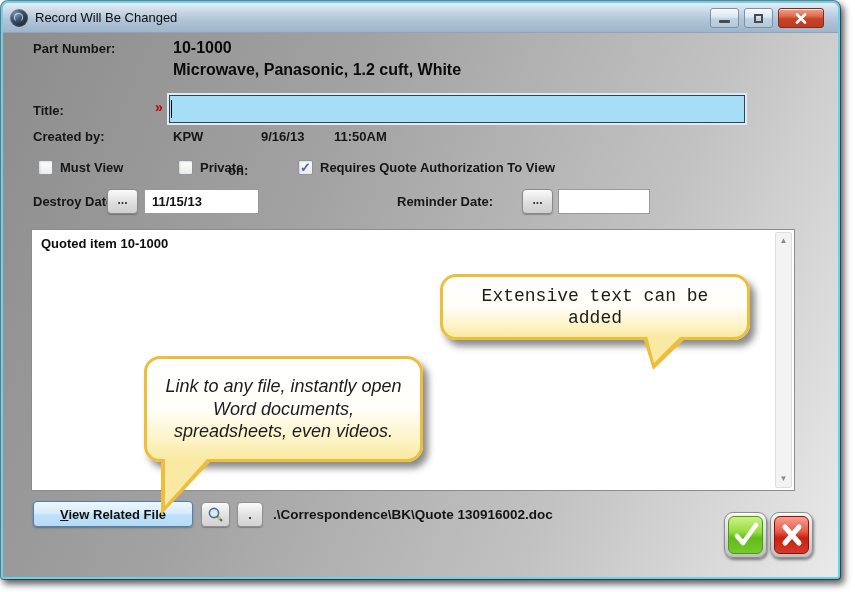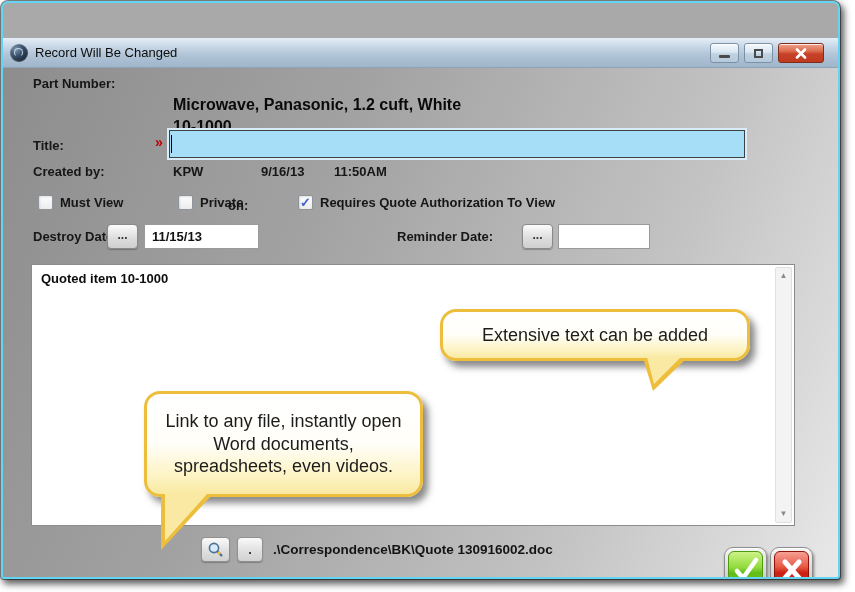--- a/index.html
+++ b/index.html
@@ -13,21 +13,21 @@
     border:2px solid #63d4f1; border-radius:7px 7px 3px 3px;
     box-shadow: 3px 4px 7px 1px rgba(0,0,0,0.65), 0 0 0 1px rgba(40,40,40,0.55);
     overflow:hidden; background:#a9a9a9;
   }
 
   
   .titlebar {
     position:relative; height:30px;
     background:linear-gradient(180deg,#e6eef7 0%,#c8d7e6 30%,#b3c6d8 55%,#a8bdd1 78%,#9fb5ca 100%);
     border-bottom:1px solid #8fa4b8;
-    display:flex; align-items:center; padding-left:7px;margin-top:35px;
+    display:flex; align-items:center; padding-left:7px;
   }
   .app-icon {
     width:18px; height:18px; border-radius:50%;
     background:radial-gradient(circle at 34% 30%, #7d99b5 0%, #3d5570 35%, #141e2c 80%);
     box-shadow:inset 0 0 2px rgba(255,255,255,.5); position:relative; flex:0 0 auto;
   }
   .app-icon::after{
     content:""; position:absolute; left:4px; top:4px; width:7px; height:7px;
     border-radius:50%; border:1.5px solid rgba(220,230,240,.85); border-bottom-color:transparent;
   }
@@ -114,22 +114,22 @@
 
   
   .callout {
     position:absolute; z-index:5;
     border:3px solid #edbe3c; border-radius:16px;
     background:linear-gradient(180deg,#ffffff 0%,#fffef8 50%,#fdf3c4 82%,#f9e9a2 100%);
     box-shadow:5px 6px 7px rgba(40,40,40,.55);
     display:flex; align-items:center; justify-content:center; text-align:center;
     font-size:18px; color:#1c1c1c; line-height:1.25; padding:6px 14px;
   }
-  .callout-1 { left:437px; top:241px; width:310px; height:52px; }
-  .callout-2 { left:141px; top:323px; width:279px; height:106px; }
+  .callout-1 { left:437px; top:241px; width:310px; height:66px;font-family:Liberation Mono, monospace; }
+  .callout-2 { left:141px; top:323px; width:279px; height:106px;font-style:italic; }
 
   .tail { position:absolute; width:0; height:0; }
   
   .tail1-border { left:200px; bottom:-33px; border-top:33px solid #edbe3c; border-left:10px solid transparent; border-right:34px solid transparent; }
   .tail1-fill  { left:204px; bottom:-26px; border-top:27px solid #f9e9a2; border-left:7px solid transparent; border-right:27px solid transparent; }
   
   .tail2-border { left:14px; bottom:-56px; border-top:56px solid #edbe3c; border-right:52px solid transparent; }
   .tail2-fill  { left:18px; bottom:-47px; border-top:48px solid #f9e9a2; border-right:43px solid transparent; }
 
   
@@ -195,21 +195,21 @@
           <svg width="12" height="11" viewBox="0 0 12 11">
             <path d="M2 1.5 L10 9.5 M10 1.5 L2 9.5" stroke="#ffffff" stroke-width="2.6" stroke-linecap="round"></path>
           </svg>
         </div>
       </div>
     </div>
 
     <div class="client">
 
       <div class="lbl" style="left:30px; top:8px;">Part Number:</div>
-      <div class="bigval" style="left:170px; top:6px;margin-top:44px;">10-1000</div>
+      <div class="bigval" style="left:170px; top:6px;">10-1000</div>
       <div class="bigval" style="left:170px; top:28px;">Microwave, Panasonic, 1.2 cuft, White</div>
 
       <div class="lbl" style="left:30px; top:70px;">Title:</div>
       <div class="required-marker">»</div>
       <div class="title-field">
         <div class="caret"></div>
       </div>
 
       <div class="lbl" style="left:30px; top:96px;">Created by:</div>
       <div class="created-val" style="left:170px;">KPW</div>
@@ -253,20 +253,23 @@
         <div class="tail tail1-border"></div>
         <div class="tail tail1-fill"></div>
       </div>
 
       <div class="callout callout-2">
         <span>Link to any file, instantly open Word documents, spreadsheets, even videos.</span>
         <div class="tail tail2-border"></div>
         <div class="tail tail2-fill"></div>
       </div>
 
+      <div class="view-related-btn">
+        <span><span class="accel">V</span><span>iew Related File</span></span>
+      </div>
       <div class="small-btn mag-btn">
         <svg width="17" height="17" viewBox="0 0 17 17">
           <circle cx="7" cy="7" r="4.6" fill="#d8eaf8" stroke="#4a7296" stroke-width="1.6"></circle>
           <line x1="10.6" y1="10.6" x2="14.4" y2="14.4" stroke="#4a7296" stroke-width="2.2" stroke-linecap="round"></line>
           <circle cx="12" cy="12" r="1.6" fill="#f5c243"></circle>
         </svg>
       </div>
       <div class="small-btn dot-btn">.</div>
       <div class="file-path">.\Correspondence\BK\Quote 130916002.doc</div>
 

